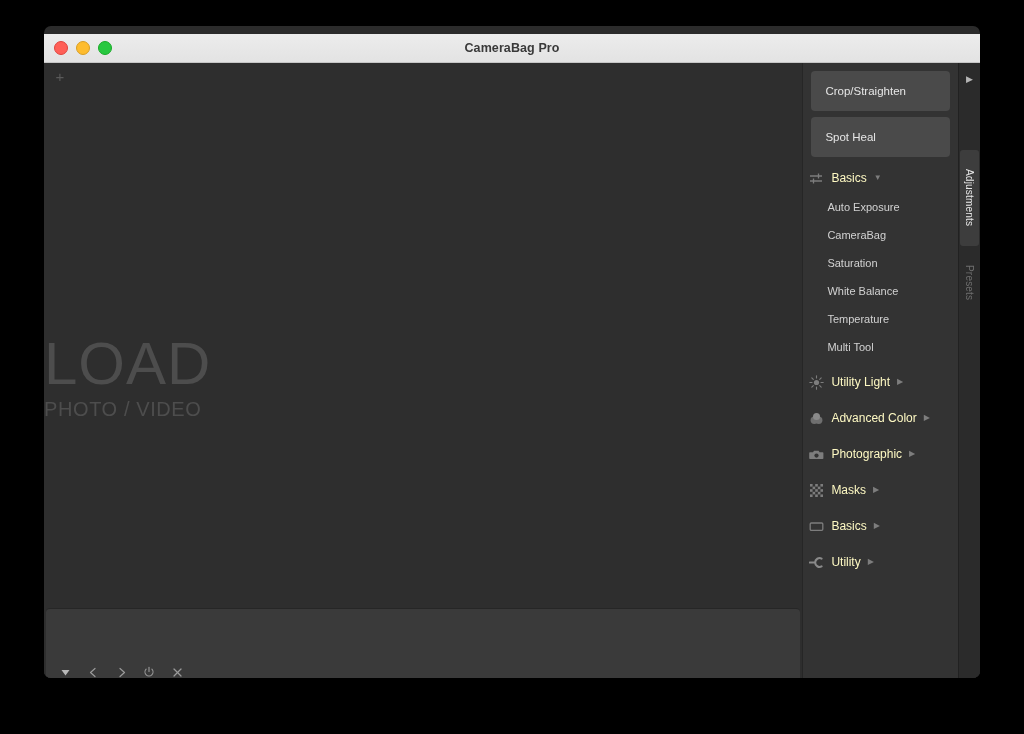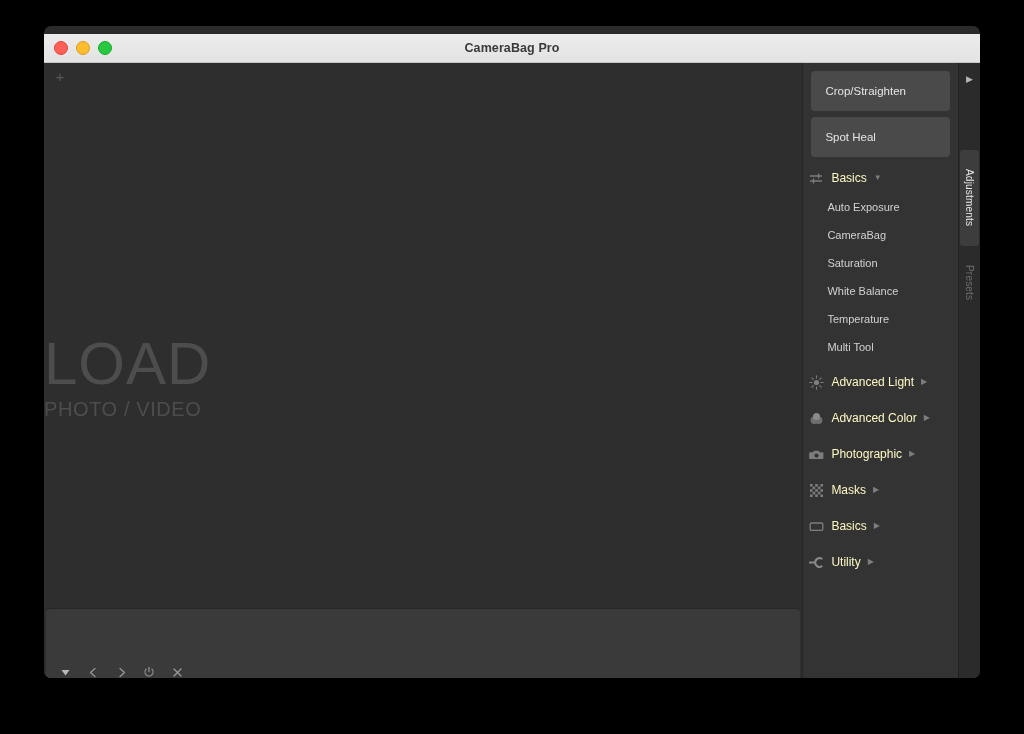--- a/index.html
+++ b/index.html
@@ -372,21 +372,21 @@
               <line x1="7.5" y1="12" x2="7.5" y2="14.2"></line>
               <line x1="0.8" y1="7.5" x2="3" y2="7.5"></line>
               <line x1="12" y1="7.5" x2="14.2" y2="7.5"></line>
               <line x1="2.8" y1="2.8" x2="4.3" y2="4.3"></line>
               <line x1="10.7" y1="10.7" x2="12.2" y2="12.2"></line>
               <line x1="12.2" y1="2.8" x2="10.7" y2="4.3"></line>
               <line x1="4.3" y1="10.7" x2="2.8" y2="12.2"></line>
             </g>
           </svg>
         </span>
-        <span class="group-label">Advanced Light</span>
+        <span class="group-label">Utility Light</span>
         <span class="group-arrow">▶</span>
       </div>
 
       <div class="group-header">
         <span class="group-icon">
           <svg width="15" height="15" viewBox="0 0 15 15" aria-hidden="true">
             <circle cx="5.3" cy="9.2" r="3.7" fill="#6f6f6f"></circle>
             <circle cx="9.7" cy="9.2" r="3.7" fill="#6f6f6f"></circle>
             <circle cx="7.5" cy="5.6" r="3.5" fill="#8a8a8a"></circle>
           </svg>

